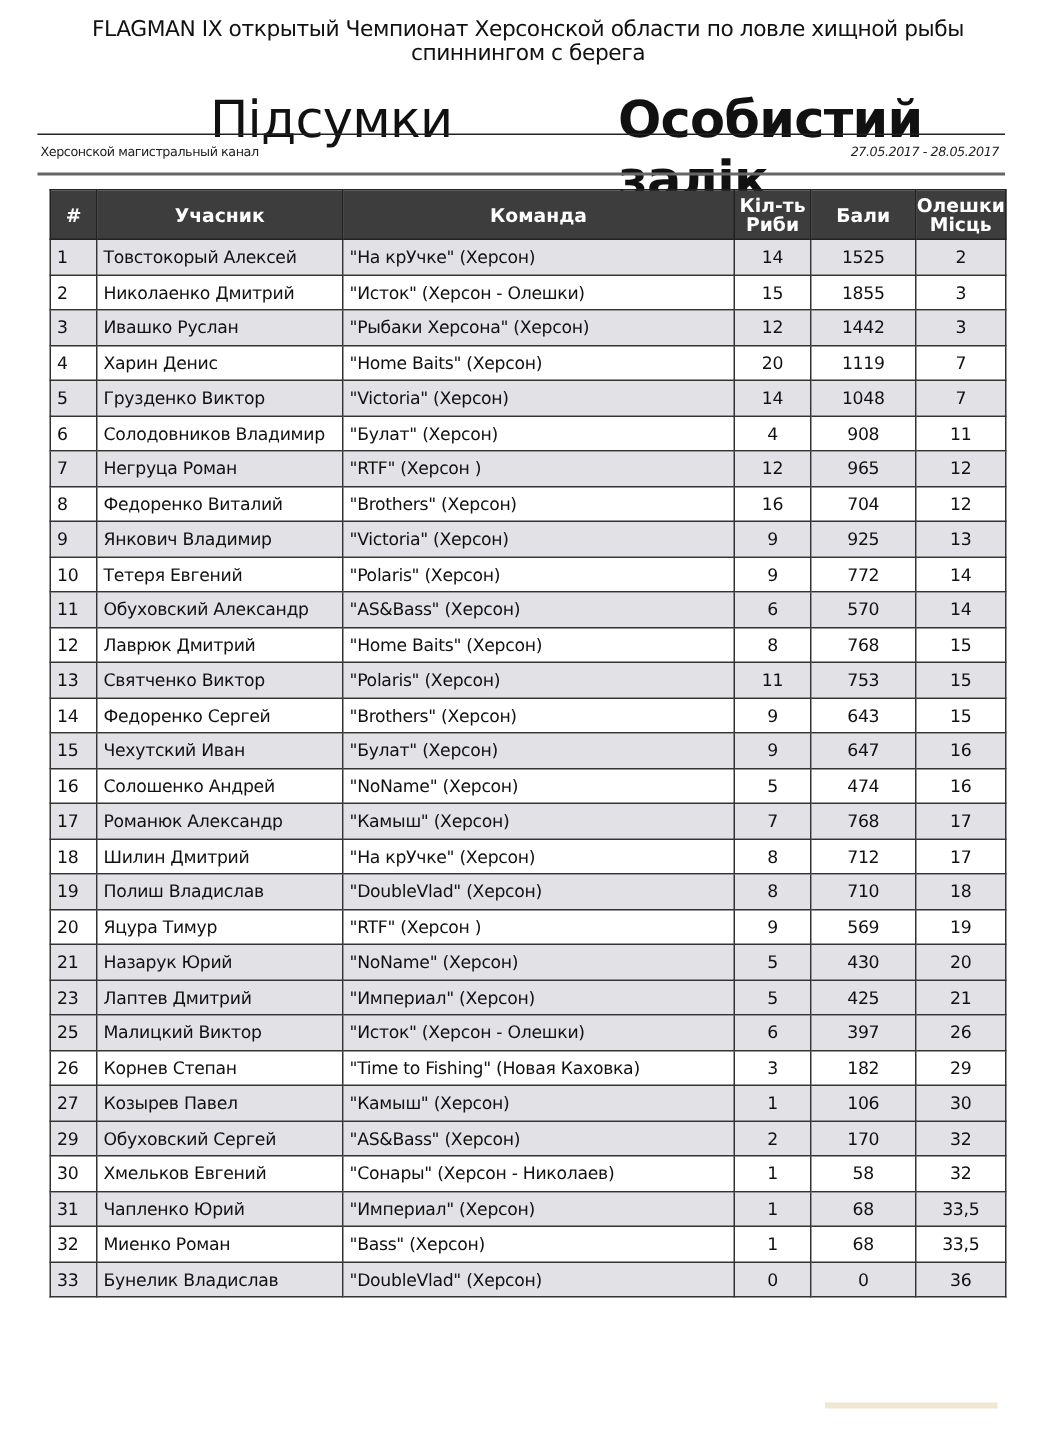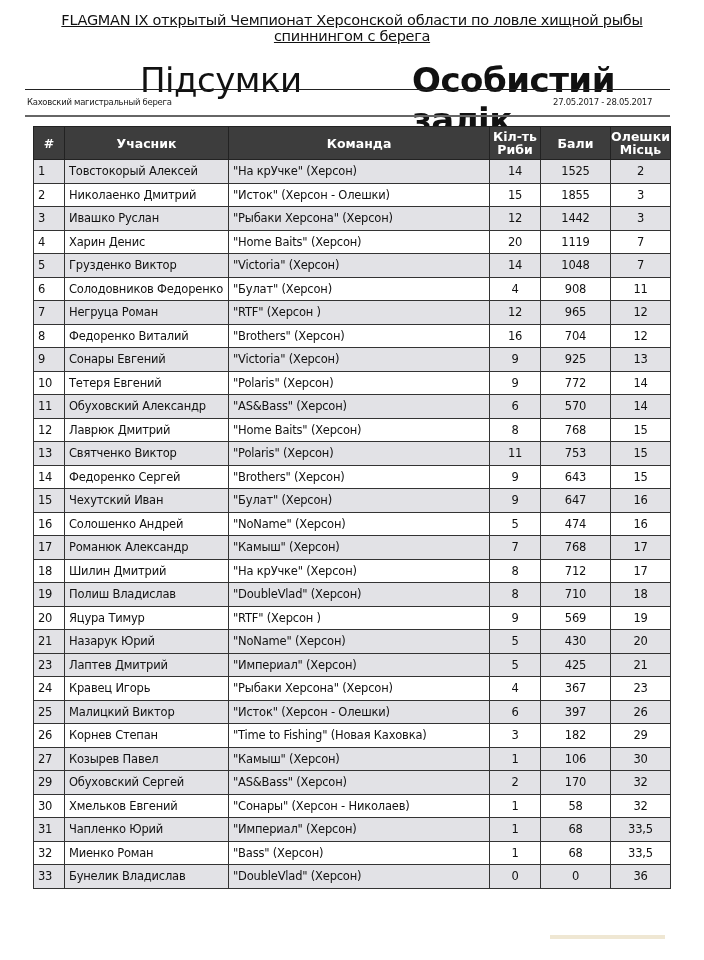--- a/index.html
+++ b/index.html
@@ -1,47 +1,47 @@
 <!DOCTYPE html>
 <html><head>
 <meta charset="utf-8">
 <style>
   html, body { margin: 0; padding: 0; background: #ffffff; }
   body { width: 704px; height: 960px; position: relative; overflow: hidden;
          font-family: "DejaVu Sans", sans-serif; color: #111; }
   .title { position: absolute; left: 20px; width: 664px; top: 12px; text-align: center;
-           font-size: 14.5px; line-height: 16px; letter-spacing: -0.3px; text-decoration: underline; }
+           font-size: 14.5px; line-height: 16px; letter-spacing: -0.3px; }
   .big { position: absolute; top: 60px; font-size: 34px; letter-spacing: -0.5px; }
   .big.left { left: 140px; }
   .big.right { left: 412px; font-weight: bold; }
   .rule1 { position: absolute; left: 25px; width: 645px; top: 89px; height: 1px; background: #222; }
   .meta { position: absolute; top: 97px; font-size: 8.5px; letter-spacing: -0.3px; color: #222; }
   .meta.left { left: 27px; }
-  .meta.right { right: 52px; }
+  .meta.right { right: 38px; font-style: italic; }
   .rule2 { position: absolute; left: 25px; width: 645px; top: 115px; height: 2px; background: #666; }
   table { position: absolute; left: 33px; top: 126px; border-collapse: collapse;
           font-family: "DejaVu Sans", sans-serif; table-layout: fixed; }
   th { background: #3d3d3d; color: #fff; font-size: 12.5px; font-weight: bold;
        border: 1px solid #222; height: 32px; line-height: 13px; padding: 0; text-align: center; }
   td { border: 1px solid #333; height: 22.5px; padding: 0 4px; font-size: 11.5px;
        letter-spacing: -0.2px; white-space: nowrap; overflow: hidden; }
   tr.odd td { background: #e2e2e6; }
   tr.even td { background: #ffffff; }
   td.c { text-align: center; padding: 0; }
   .footer-smudge { position: absolute; left: 550px; top: 935px; width: 115px; height: 4px;
                    background: #efe7d3; }
 </style>
 </head>
 <body>
 
 <div class="title">FLAGMAN IX открытый Чемпионат Херсонской области по ловле хищной рыбы спиннингом с берега</div>
 <div class="big left">Підсумки</div>
 <div class="big right">Особистий залік</div>
 <div class="rule1"></div>
-<div class="meta left">Каховский магистральный берега</div>
+<div class="meta left">Херсонской магистральный канал</div>
 <div class="meta right">27.05.2017 - 28.05.2017</div>
 <div class="rule2"></div>
 
 <table>
   <colgroup>
     <col style="width:31px">
       <col style="width:164px">
       <col style="width:261px">
     <col style="width:51px">
       <col style="width:70px">
@@ -93,21 +93,21 @@
       <tr class="odd">
         <td>5</td>
         <td>Грузденко Виктор</td>
         <td>"Victoria"  (Херсон)</td>
         <td class="c">14</td>
         <td class="c">1048</td>
         <td class="c">7</td>
       </tr>
       <tr class="even">
         <td>6</td>
-        <td>Солодовников Федоренко</td>
+        <td>Солодовников Владимир</td>
         <td>"Булат"  (Херсон)</td>
         <td class="c">4</td>
         <td class="c">908</td>
         <td class="c">11</td>
       </tr>
       <tr class="odd">
         <td>7</td>
         <td>Негруца Роман</td>
         <td>"RTF"  (Херсон )</td>
         <td class="c">12</td>
@@ -117,21 +117,21 @@
       <tr class="even">
         <td>8</td>
         <td>Федоренко Виталий</td>
         <td>"Brothers"  (Херсон)</td>
         <td class="c">16</td>
         <td class="c">704</td>
         <td class="c">12</td>
       </tr>
       <tr class="odd">
         <td>9</td>
-        <td>Сонары Евгений</td>
+        <td>Янкович Владимир</td>
         <td>"Victoria"  (Херсон)</td>
         <td class="c">9</td>
         <td class="c">925</td>
         <td class="c">13</td>
       </tr>
       <tr class="even">
         <td>10</td>
         <td>Тетеря Евгений</td>
         <td>"Polaris"  (Херсон)</td>
         <td class="c">9</td>
@@ -227,28 +227,20 @@
         <td class="c">20</td>
       </tr>
       <tr class="odd">
         <td>23</td>
         <td>Лаптев Дмитрий</td>
         <td>"Империал"  (Херсон)</td>
         <td class="c">5</td>
         <td class="c">425</td>
         <td class="c">21</td>
       </tr>
-      <tr class="even">
-        <td>24</td>
-        <td>Кравец Игорь</td>
-        <td>"Рыбаки Херсона"  (Херсон)</td>
-        <td class="c">4</td>
-        <td class="c">367</td>
-        <td class="c">23</td>
-      </tr>
       <tr class="odd">
         <td>25</td>
         <td>Малицкий Виктор</td>
         <td>"Исток"  (Херсон - Олешки)</td>
         <td class="c">6</td>
         <td class="c">397</td>
         <td class="c">26</td>
       </tr>
       <tr class="even">
         <td>26</td>

